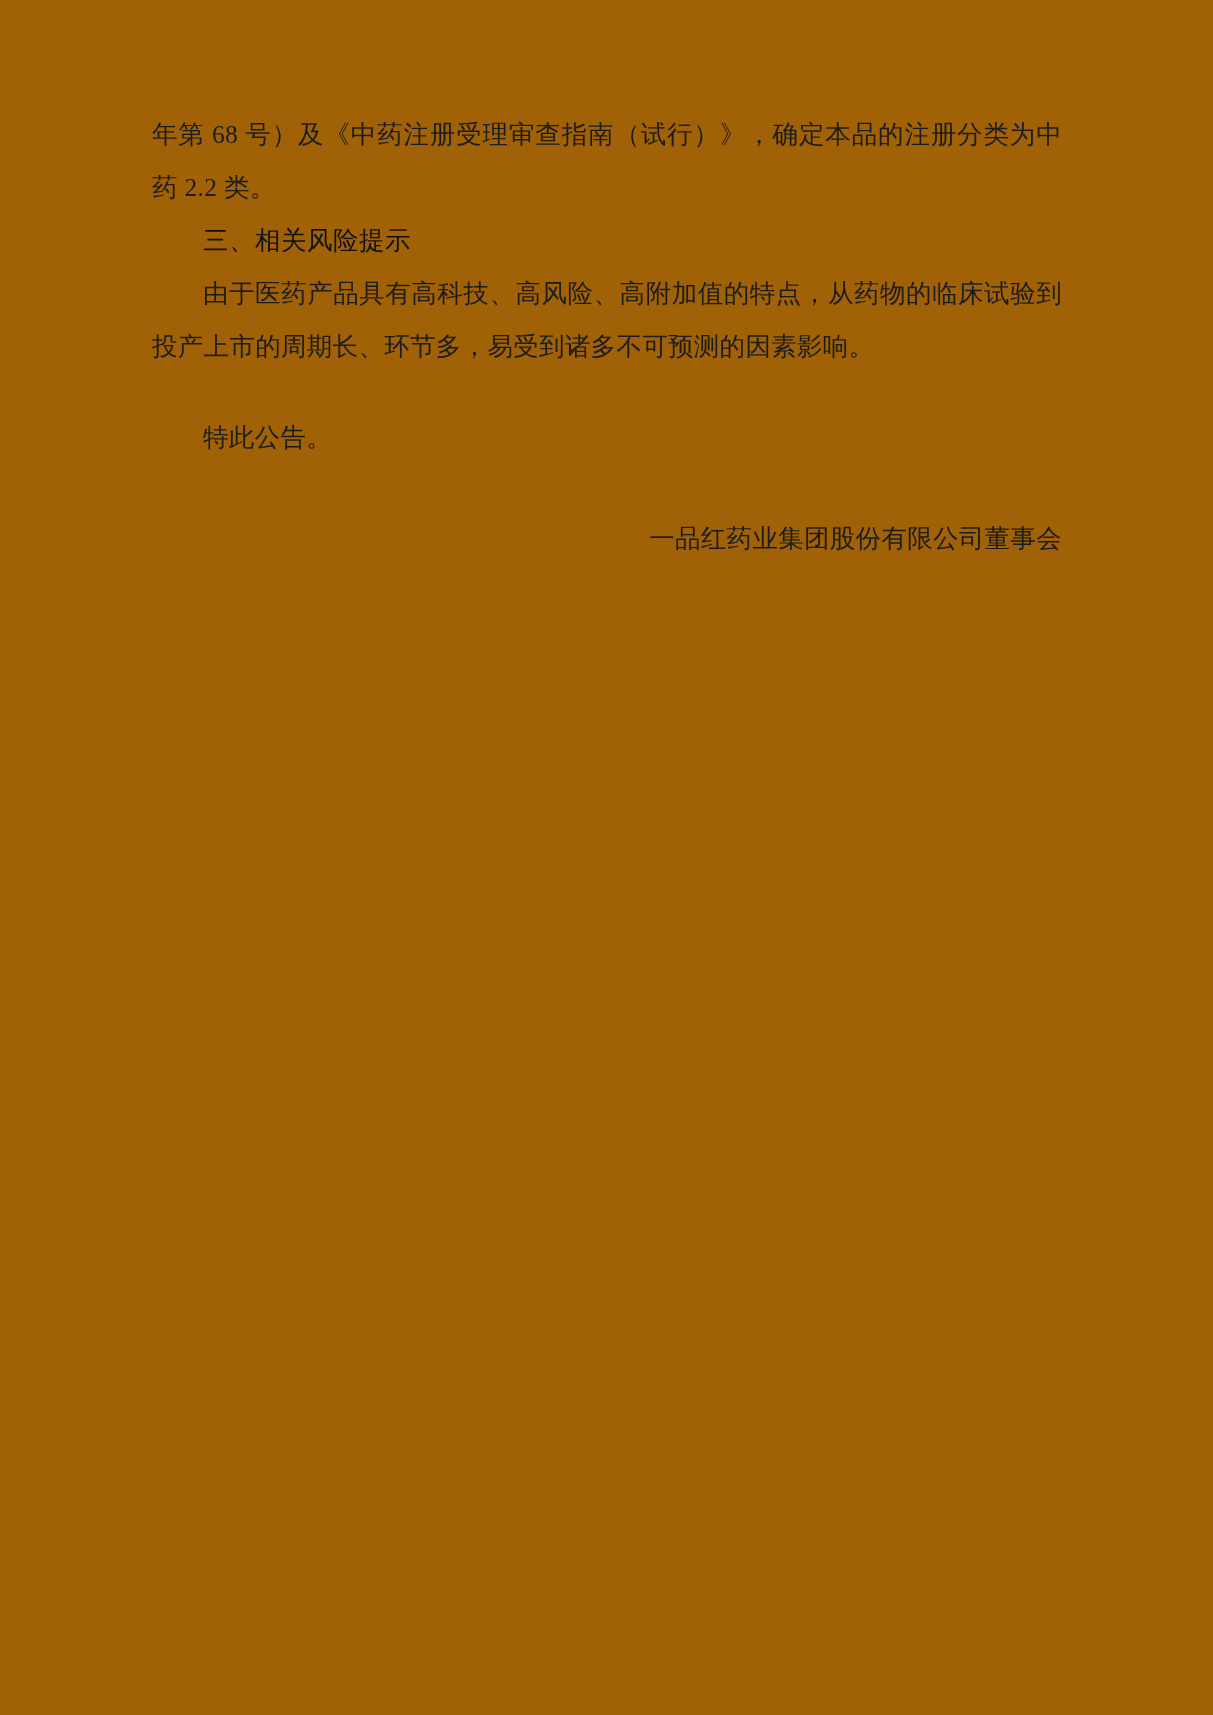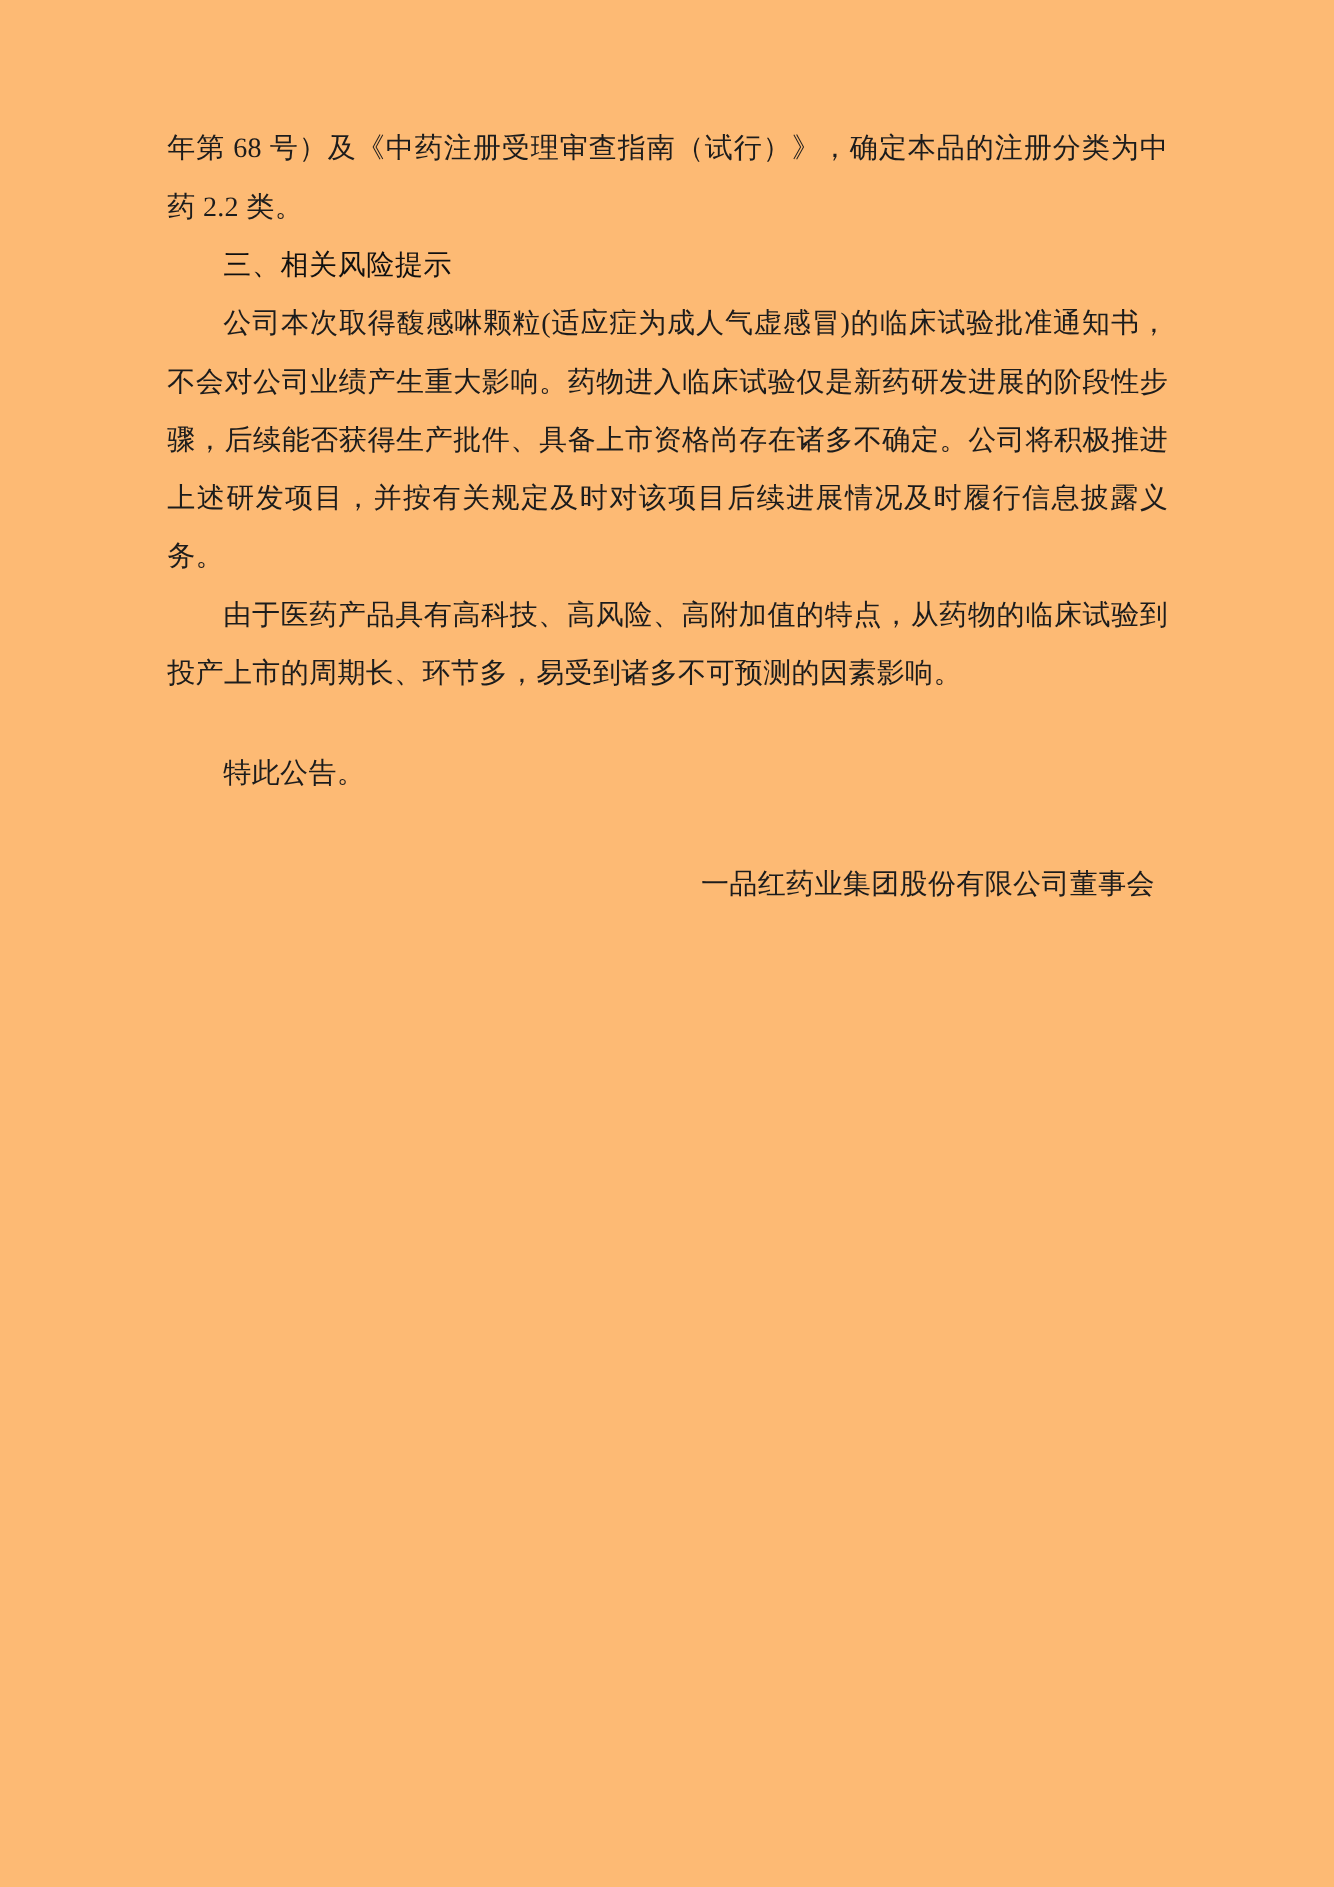--- a/index.html
+++ b/index.html
@@ -14,21 +14,21 @@
     color: #1a1a1a;
     position: relative;
     overflow: hidden;
   }
   .page {
     position: absolute;
     top: 0;
     left: 0;
     width: 1213px;
     height: 1715px;
-    background: #fdba74;
+    background: #a16207;
   }
   .content {
     position: absolute;
     left: 152px;
     top: 108px;
     width: 910px;
   }
   p.para {
     margin: 0;
     font-size: 25.5px;
@@ -45,21 +45,21 @@
     margin: 0;
     font-size: 25.5px;
     line-height: 53px;
     font-weight: normal;
     text-indent: 51px;
     color: #101010;
     letter-spacing: 0.5px;
   }
   .spacer-md { height: 38px; }
   .signature {
-    margin: 12px;
+    margin: 0;
     font-size: 25.5px;
     line-height: 53px;
     text-align: right;
     color: #1c1c1c;
     letter-spacing: 0.3px;
   }
   .sign-block {
     margin-top: 48px;
   }
   .sign-date {
@@ -70,21 +70,20 @@
 <body>
 
 <div class="page">
   <div class="content">
 
     <p class="para">年第 68 号）及《中药注册受理审查指南（试行）》，确定本品的注册分类为中药 2.2 类。</p>
 
 
     <h2 class="heading">三、相关风险提示</h2>
 
-    <p class="para indent">公司本次取得馥感啉颗粒(适应症为成人气虚感冒)的临床试验批准通知书，不会对公司业绩产生重大影响。药物进入临床试验仅是新药研发进展的阶段性步骤，后续能否获得生产批件、具备上市资格尚存在诸多不确定。公司将积极推进上述研发项目，并按有关规定及时对该项目后续进展情况及时履行信息披露义务。</p>
 
     <p class="para indent">由于医药产品具有高科技、高风险、高附加值的特点，从药物的临床试验到投产上市的周期长、环节多，易受到诸多不可预测的因素影响。</p>
 
 
     <div class="spacer-md"></div>
 
     <p class="para indent">特此公告。</p>
 
     <div class="sign-block">
       <p class="signature">一品红药业集团股份有限公司董事会</p>

